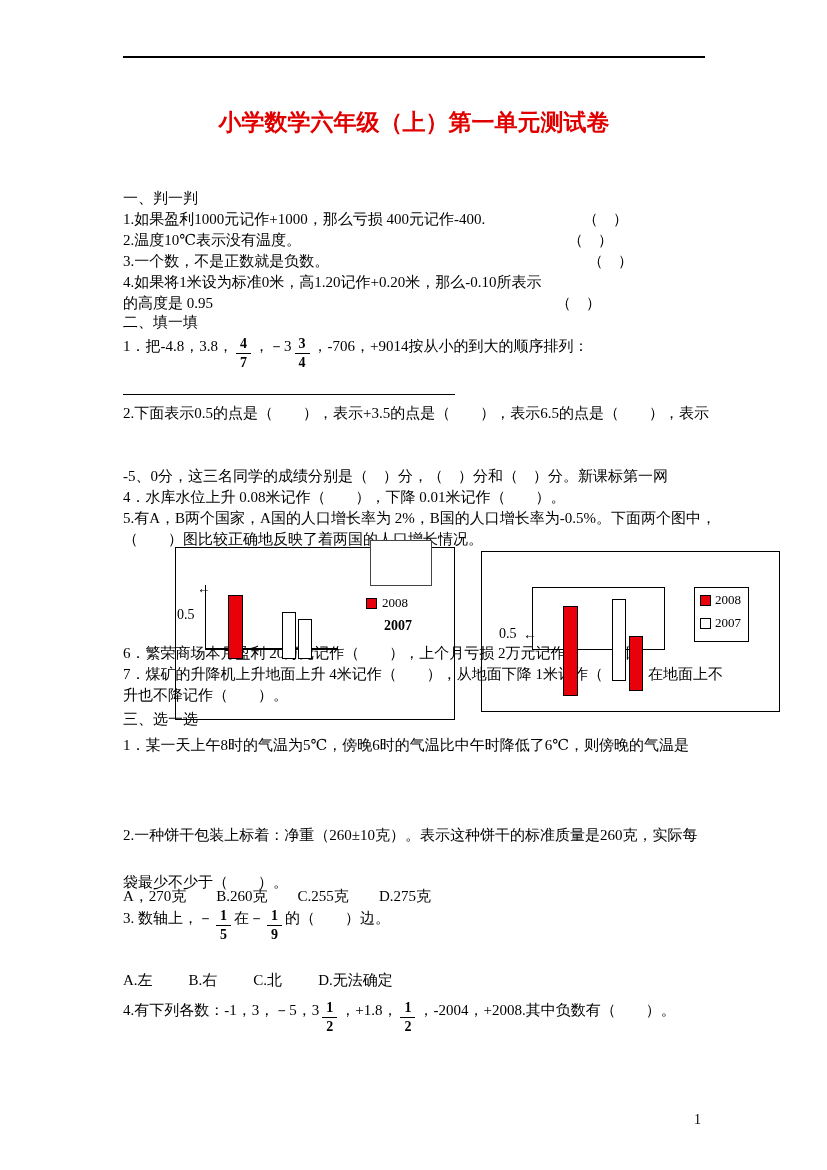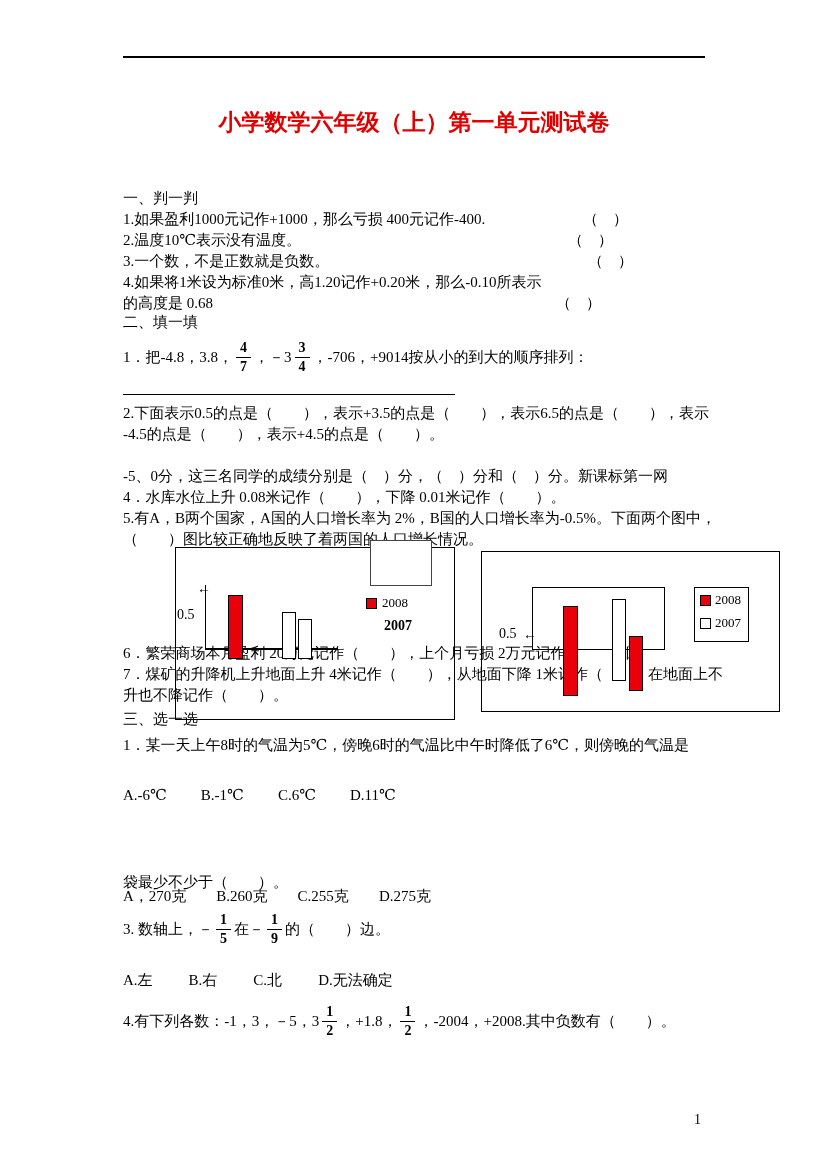--- a/index.html
+++ b/index.html
@@ -8,21 +8,21 @@
     position:relative; width:827px; height:1170px; background:#fff;
     font-family:"Liberation Serif","DejaVu Serif",serif; color:#000; overflow:hidden;
   }
   .hr-top { position:absolute; left:123px; top:56px; width:582px; border-top:2px solid #000; }
   .title {
     position:absolute; left:123px; top:107px; width:582px; text-align:center;
     font-size:23px; font-weight:bold; color:var(--title_red,#e10000); white-space:nowrap; z-index:1;
   }
   .ln { position:absolute; left:123px; font-size:15px; line-height:20px; white-space:nowrap; z-index:1; }
   .bk { position:absolute; top:0; }
-  .fracline { display:flex; align-items:center; height:42px; }
+  .fracline { display:flex; align-items:flex-start; height:42px; }
   .frac { display:inline-block; text-align:center; font-weight:bold; font-size:14px; line-height:1; margin:0 3px; }
   .frac .num { display:block; border-bottom:1.5px solid #000; padding:1px 4px 2px; }
   .frac .den { display:block; padding-top:2px; }
   .blank-line { position:absolute; left:123px; top:379px; width:332px; height:16px; border-bottom:1px solid #000; z-index:1; }
   .opt-row { display:flex; align-items:baseline; }
   .g34 { column-gap:34px; } .g30 { column-gap:30px; } .g36 { column-gap:36px; }
   .pageno { position:absolute; left:694px; top:1112px; font-size:14px; z-index:1; }
 
   
   .charts { position:absolute; left:0; top:0; width:827px; height:1170px; z-index:2; }
@@ -63,21 +63,21 @@
     <span class="bk" style="left:445px">（　）</span>
   </div>
   <div class="ln" style="top:251px">
     <span>3.一个数，不是正数就是负数。</span>
     <span class="bk" style="left:465px">（　）</span>
   </div>
   <div class="ln" style="top:272px">
     <span>4.如果将1米设为标准0米，高1.20记作+0.20米，那么-0.10所表示</span>
   </div>
   <div class="ln" style="top:293px">
-    <span>的高度是 0.68</span>
+    <span>的高度是 0.95</span>
     <span class="bk" style="left:433px">（　）</span>
   </div>
 
   <div class="ln" style="top:312px">二、填一填</div>
 
   <div class="ln fracline" style="top:336px">
     <span>1．把-4.8，3.8，</span>
     <span class="frac">
       <span class="num">4</span>
       <span class="den">7</span>
@@ -86,40 +86,34 @@
     <span class="frac">
       <span class="num">3</span>
       <span class="den">4</span>
     </span>
     <span>，-706，+9014按从小的到大的顺序排列：</span>
   </div>
 
   <div class="blank-line"></div>
 
   <div class="ln" style="top:403px">2.下面表示0.5的点是（　　），表示+3.5的点是（　　），表示6.5的点是（　　），表示</div>
-  <div class="ln" style="top:424px">-4.5的点是（　　），表示+4.5的点是（　　）。</div>
   <div class="ln" style="top:466px">-5、0分，这三名同学的成绩分别是（　）分，（　）分和（　）分。新课标第一网</div>
   <div class="ln" style="top:487px">4．水库水位上升 0.08米记作（　　），下降 0.01米记作（　　）。</div>
   <div class="ln" style="top:508px">5.有A，B两个国家，A国的人口增长率为 2%，B国的人口增长率为-0.5%。下面两个图中，</div>
   <div class="ln" style="top:529px">（　　）图比较正确地反映了着两国的人口增长情况。</div>
 
   <div class="ln" style="top:643px">6．繁荣商场本月盈利 20万元记作（　　），上个月亏损 2万元记作（　　）回</div>
   <div class="ln" style="top:664px">7．煤矿的升降机上升地面上升 4米记作（　　），从地面下降 1米记作（　　）在地面上不</div>
   <div class="ln" style="top:685px">升也不降记作（　　）。</div>
 
   <div class="ln" style="top:709px">三、选一选</div>
 
   <div class="ln" style="top:735px">1．某一天上午8时的气温为5℃，傍晚6时的气温比中午时降低了6℃，则傍晚的气温是</div>
-  <div class="ln opt-row g34" style="top:785px">
-    <span>A.-6℃</span>
-    <span>B.-1℃</span>
-    <span>C.6℃</span>
-    <span>D.11℃</span>
-  </div>
 
+  <div class="ln" style="top:825px">2.一种饼干包装上标着：净重（260±10克）。表示这种饼干的标准质量是260克，实际每</div>
   <div class="ln" style="top:872px">袋最少不少于（　　）。</div>
   <div class="ln opt-row g30" style="top:886px">
     <span>A，270克</span>
     <span>B.260克</span>
     <span>C.255克</span>
     <span>D.275克</span>
   </div>
 
   <div class="ln fracline" style="top:908px">
     <span>3. 数轴上，－</span>

